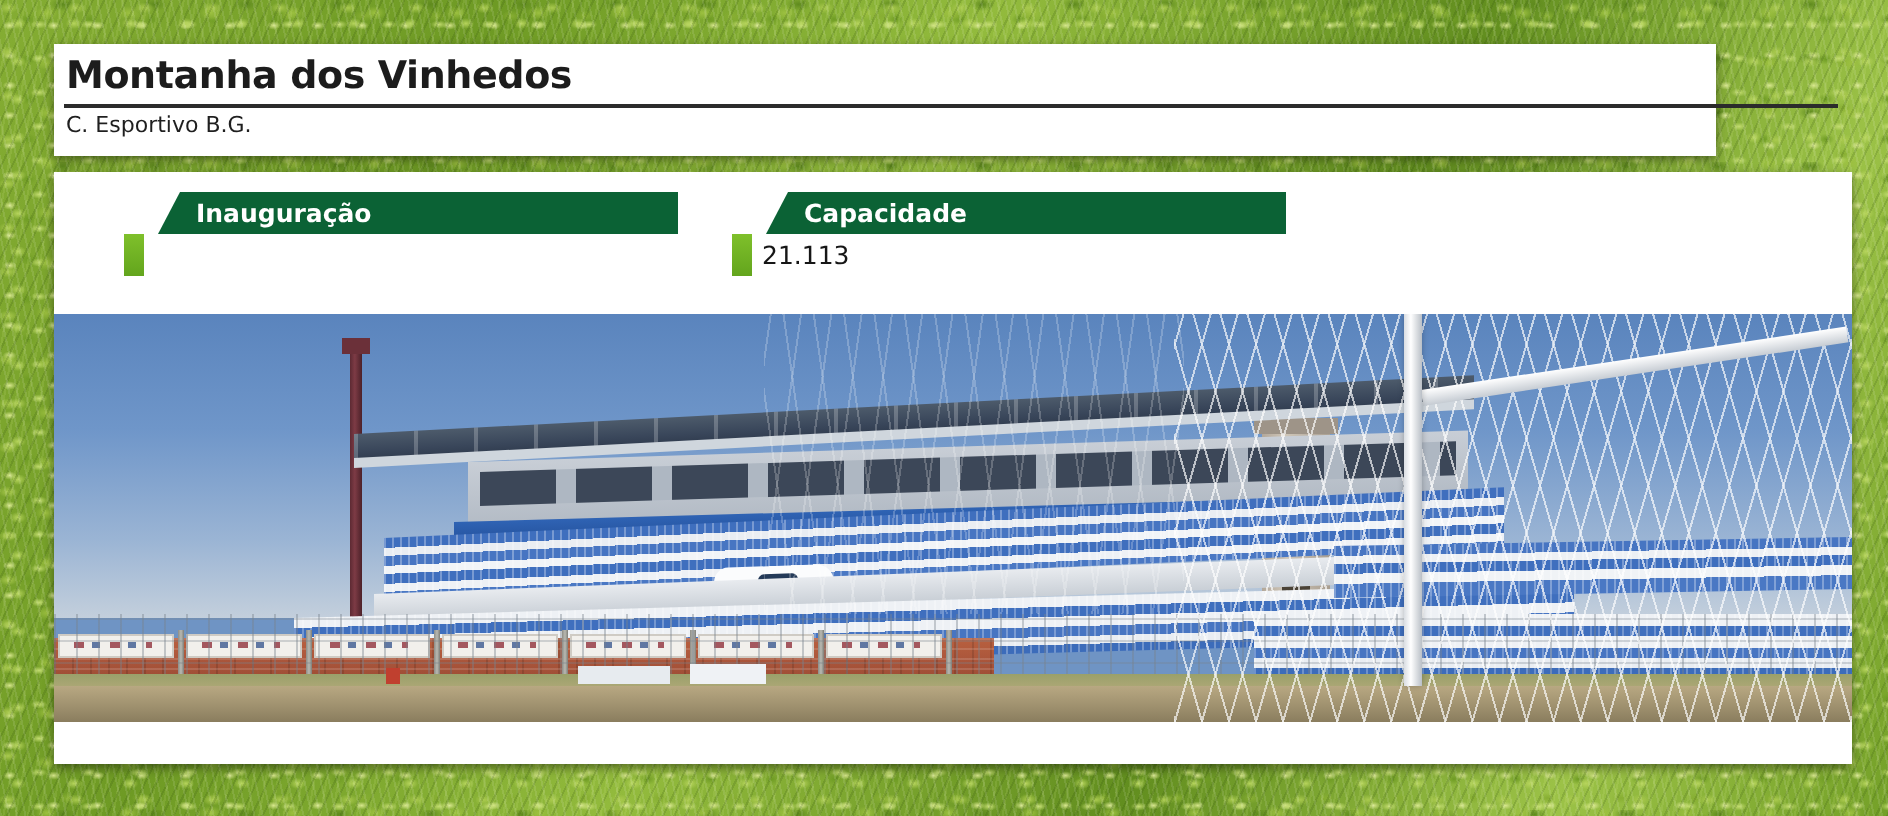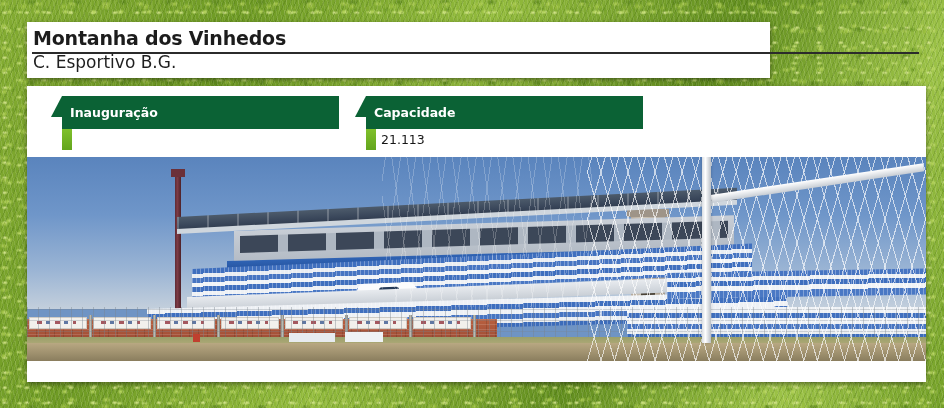--- a/index.html
+++ b/index.html
@@ -35,43 +35,43 @@
       repeating-linear-gradient(-64deg, rgba(40,70,10,.16) 0 1px, rgba(0,0,0,0) 1px 5px),
       repeating-linear-gradient(100deg, rgba(220,240,150,.12) 0 1px, rgba(0,0,0,0) 1px 6px);
   }
 
   
   .panel{
     position:absolute; background:#ffffff;
     box-shadow:0 2px 5px rgba(0,0,0,.42);
   }
 
-  #title-panel{ left:27px; top:22px; width:743px; height:56px; }
+  #title-panel{ left:27px; top:22px; width:831px; height:56px; }
   #body-panel { left:27px; top:86px; width:899px; height:296px; }
 
   
   #title-block{ position:absolute; left:0; top:0; width:899px; height:56px;
                 padding:4px 0 0 0; }
   #page-title{
     font-size:19px; font-weight:bold; color:#1c1c1c;
     letter-spacing:-.2px; padding-left:6px; line-height:25px;
   }
   #title-rule{
     height:2px; background:#2b2b2b; margin:1px 7px 0 5px;
   }
   #page-subtitle{
-    font-size:17px; color:#1f1f1f; padding-left:6px; line-height:17px;
+    font-size:11px; color:#1f1f1f; padding-left:6px; line-height:17px;
   }
 
   
   #cards{ position:absolute; left:0; top:0; width:899px; height:62px; }
   .card{ position:absolute; top:10px; }
   .card-header{
-    position:relative; height:33px; background:#0b6235;
-    display:flex; align-items:center;
+    position:relative; height:21px; background:#0b6235;
+    display:flex; align-items:center;margin-left:28px;
   }
   .card-header .notch{
     position:absolute; left:-11px; top:0;
     width:0; height:0;
     border-style:solid;
     border-width:0 0 21px 11px;
     border-color:transparent transparent #0b6235 transparent;
   }
   .card-label{
     color:#ffffff; font-size:12.5px; font-weight:bold;

